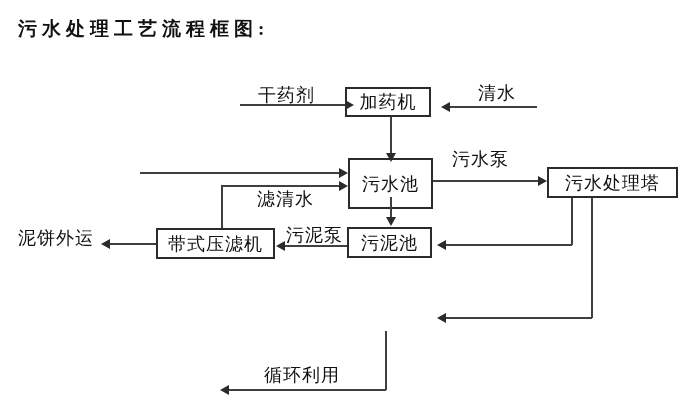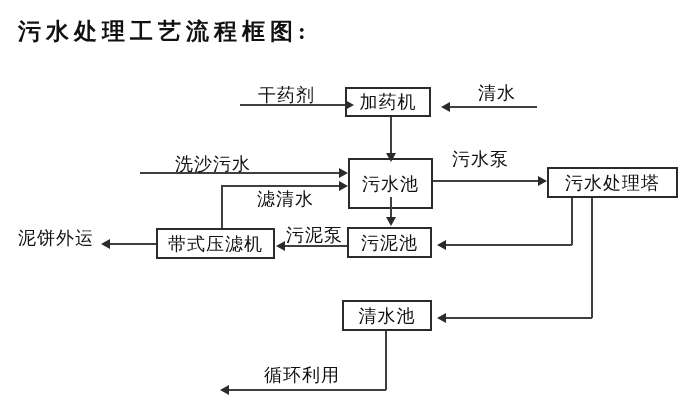--- a/index.html
+++ b/index.html
@@ -1,21 +1,21 @@
 <!DOCTYPE html>
 <html><head>
 <meta charset="utf-8">
 <style>
   html,body{margin:0;padding:0;background:#fff;}
   .canvas{
     position:relative;width:700px;height:420px;background:#ffffff;overflow:hidden;
     font-family:"Liberation Serif","DejaVu Serif",serif;color:#111111;
   }
   .title{
-    position:absolute;left:18px;top:16px;font-size:23px;font-weight:bold;
+    position:absolute;left:18px;top:16px;font-size:19px;font-weight:bold;
     letter-spacing:5px;white-space:nowrap;
   }
   .box{
     position:absolute;background:#ffffff;border:2px solid #2b2b2b;box-sizing:border-box;
     display:flex;align-items:center;justify-content:center;
     font-size:18px;letter-spacing:1px;white-space:nowrap;
   }
   .lbl{
     position:absolute;font-size:18px;letter-spacing:1px;white-space:nowrap;line-height:1;
   }
@@ -31,36 +31,34 @@
 
 <div class="canvas">
 
   <div class="title">污水处理工艺流程框图:</div>
 
   <div class="box" style="left:345px;top:87px;width:86px;height:30px">加药机</div>
   <div class="box" style="left:348px;top:158px;width:85px;height:51px">污水池</div>
   <div class="box" style="left:547px;top:167px;width:131px;height:31px">污水处理塔</div>
   <div class="box" style="left:156px;top:228px;width:119px;height:31px">带式压滤机</div>
   <div class="box" style="left:347px;top:227px;width:85px;height:31px">污泥池</div>
-  <div class="box" style="left:342px;top:300px;width:90px;height:31px">清水池</div>
 
   <div class="hline" style="left:240px;top:104px;width:105px"></div>
   <div class="arr right" style="left:345px;top:100px"></div>
   <div class="lbl" style="left:258px;top:86px">干药剂</div>
 
   <div class="hline" style="left:450px;top:106px;width:87px"></div>
   <div class="arr left" style="left:441px;top:102px"></div>
   <div class="lbl" style="left:478px;top:84px">清水</div>
 
   <div class="vline" style="left:390px;top:117px;height:37px"></div>
   <div class="arr down" style="left:386px;top:153px"></div>
 
   <div class="hline" style="left:140px;top:172px;width:200px"></div>
   <div class="arr right" style="left:339px;top:168px"></div>
-  <div class="lbl" style="left:175px;top:155px">洗沙污水</div>
 
   <div class="vline" style="left:221px;top:186px;height:42px"></div>
   <div class="hline" style="left:221px;top:185px;width:119px"></div>
   <div class="arr right" style="left:339px;top:181px"></div>
   <div class="lbl" style="left:257px;top:190px">滤清水</div>
 
   <div class="hline" style="left:433px;top:180px;width:105px"></div>
   <div class="arr right" style="left:538px;top:176px"></div>
   <div class="lbl" style="left:452px;top:150px">污水泵</div>
 

